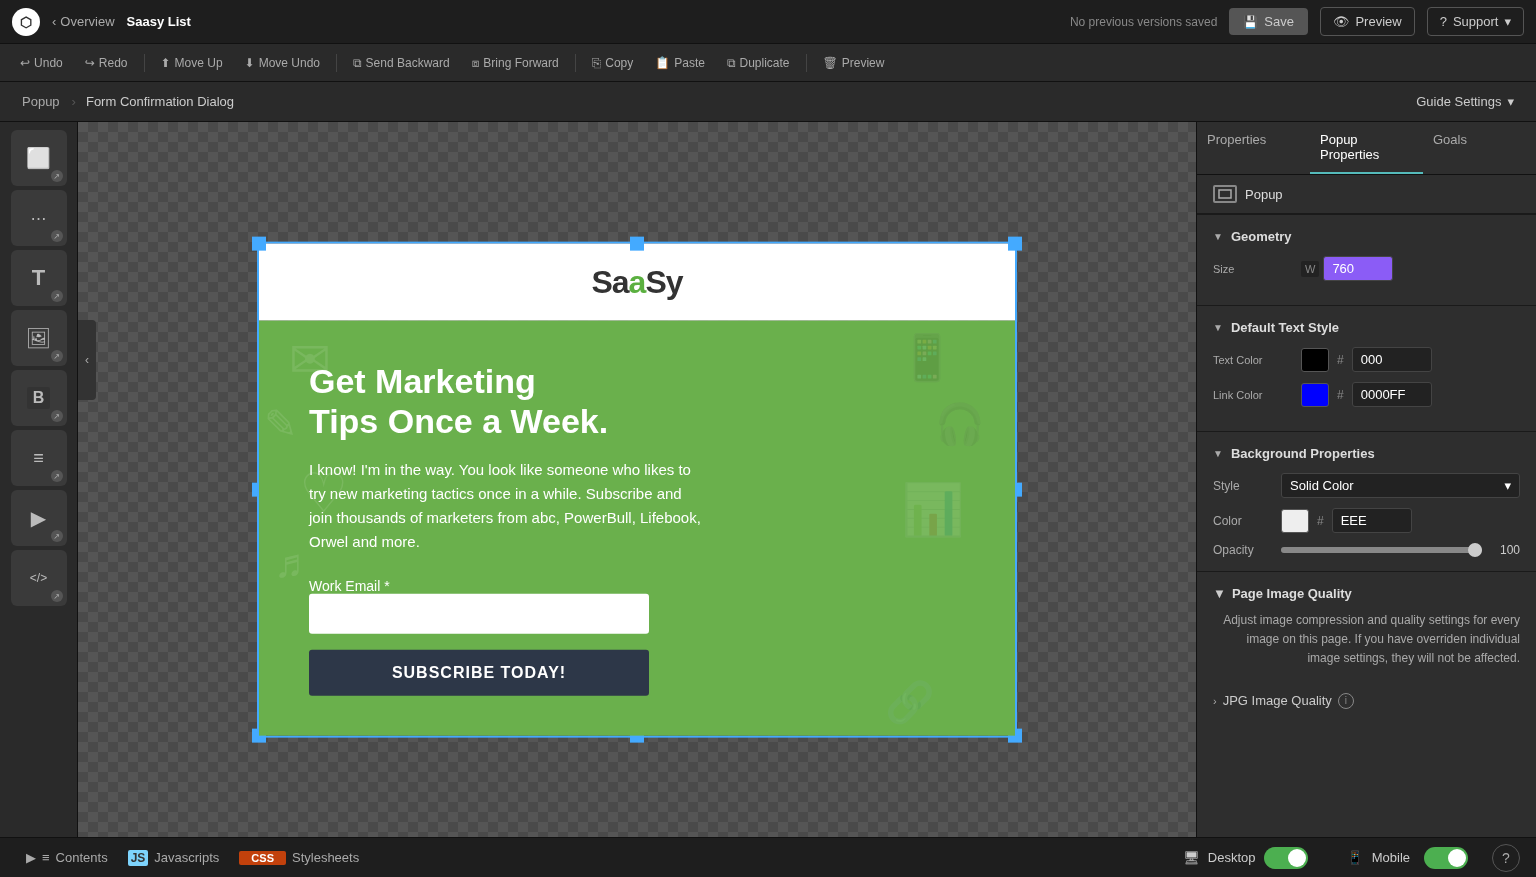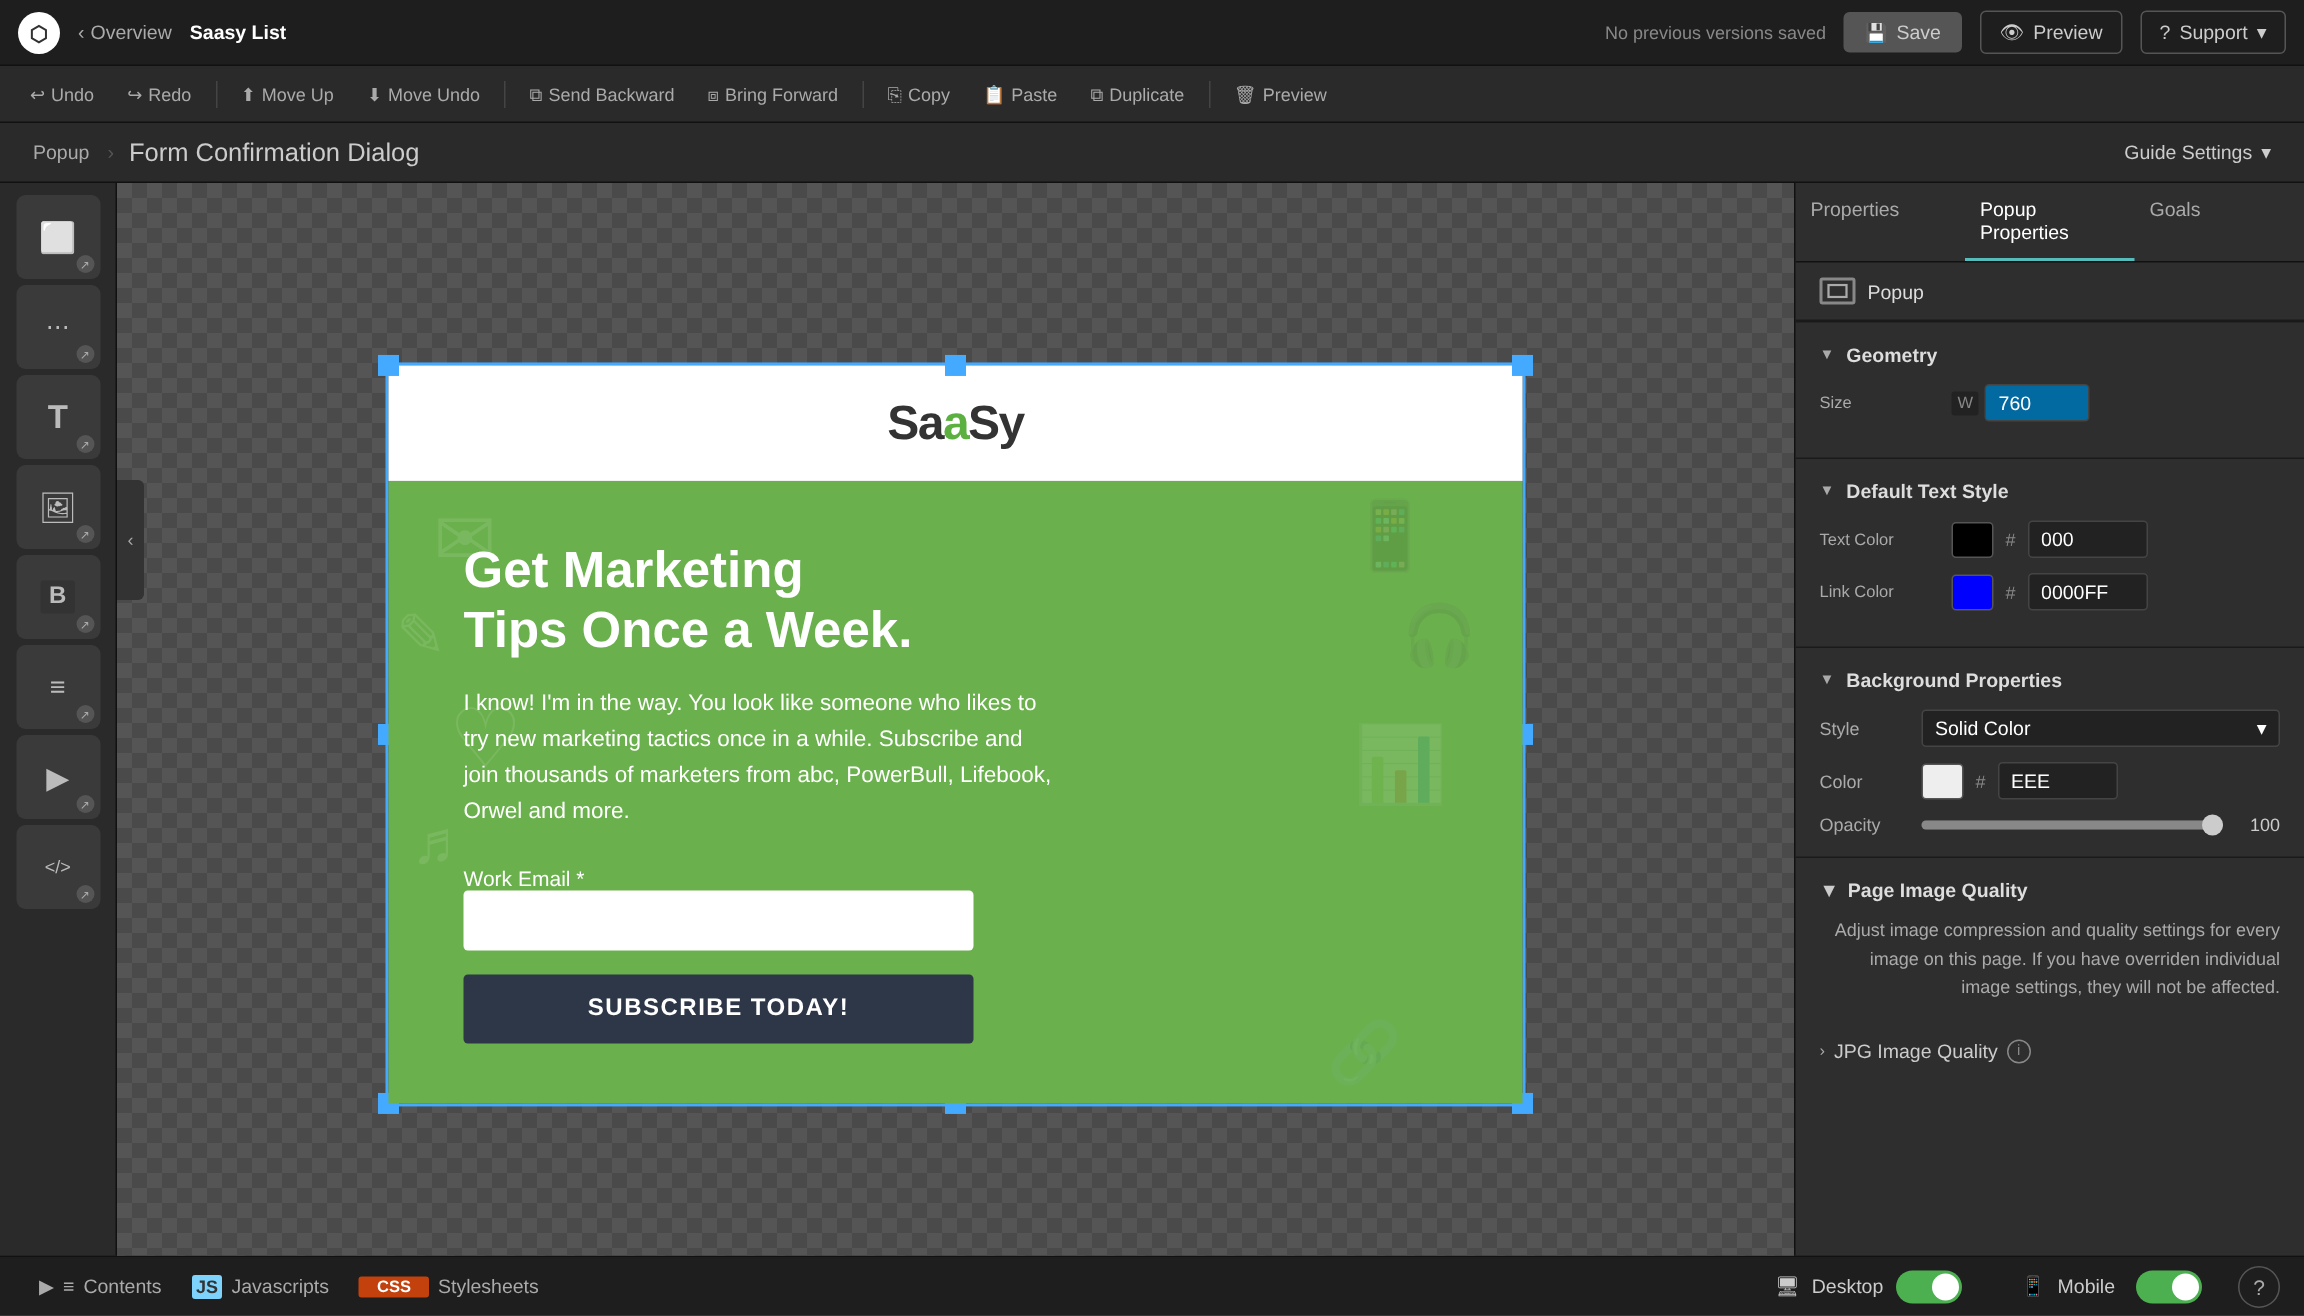--- a/index.html
+++ b/index.html
@@ -28,21 +28,21 @@
     .toolbar-btn { background: none; border: none; color: #aaa; cursor: pointer; padding: 4px 8px; border-radius: 3px; display: flex; align-items: center; gap: 4px; font-size: 12px; }
     .toolbar-sep { width: 1px; height: 18px; background: #444; margin: 0 2px; }
 
     
     #tab-bar {
       display: flex; align-items: center; background: #2a2a2a; height: 40px;
       padding: 0 12px; border-bottom: 1px solid #111; gap: 0;
     }
     .tab-label { color: #aaa; font-size: 13px; font-weight: 500; padding: 0 10px; }
     .tab-sep { color: #555; padding: 0 2px; }
-    .tab-page { color: #ccc; font-size: 17px; padding: 0 8px; cursor: pointer; }
+    .tab-page { color: #ccc; font-size: 13px; padding: 0 8px; cursor: pointer; }
     .tab-spacer { flex: 1; }
     .guide-settings-btn { background: none; border: none; color: #ccc; cursor: pointer; font-size: 13px; padding: 6px 10px; border-radius: 3px; display: flex; align-items: center; gap: 6px; }
 
     
     #main-layout { display: flex; height: calc(877px - 44px - 38px - 40px - 40px); }
 
     
     #left-sidebar {
       width: 78px; background: #2a2a2a; border-right: 1px solid #111;
       display: flex; flex-direction: column; align-items: center; padding: 8px 0; gap: 4px;
@@ -106,21 +106,21 @@
     .popup-label-icon { width: 24px; height: 18px; border: 2px solid #888; border-radius: 2px; display: flex; align-items: center; justify-content: center; }
 
     .section-divider { height: 1px; background: #1a1a1a; margin: 0; }
 
     
     .section-title { font-size: 13px; font-weight: 600; color: #ddd; }
     .form-row { display: flex; align-items: center; gap: 8px; margin-bottom: 10px; }
     .form-label { font-size: 11px; color: #aaa; width: 80px; flex-shrink: 0; }
     .form-input-group { display: flex; align-items: center; gap: 4px; }
     .dim-label { font-size: 11px; color: #888; background: #222; padding: 2px 4px; border-radius: 2px; }
-    .dim-input { background: #0369a1; border: 1px solid #444; color: #fff; padding: 4px 8px; border-radius: 3px; font-size: 13px; width: 70px; }
+    .dim-input { background: #8b5cf6; border: 1px solid #444; color: #fff; padding: 4px 8px; border-radius: 3px; font-size: 13px; width: 70px; }
 
     
     .color-row { display: flex; align-items: center; gap: 8px; margin-bottom: 10px; }
     .color-swatch { width: 28px; height: 24px; border-radius: 3px; border: 1px solid #555; flex-shrink: 0; }
     .hash-label { color: #888; font-size: 12px; }
     .color-input { background: #222; border: 1px solid #444; color: #fff; padding: 4px 8px; border-radius: 3px; font-size: 13px; width: 80px; }
 
     
     .style-row { display: flex; align-items: center; gap: 8px; margin-bottom: 10px; }
     .style-label { font-size: 12px; color: #aaa; width: 60px; flex-shrink: 0; }

